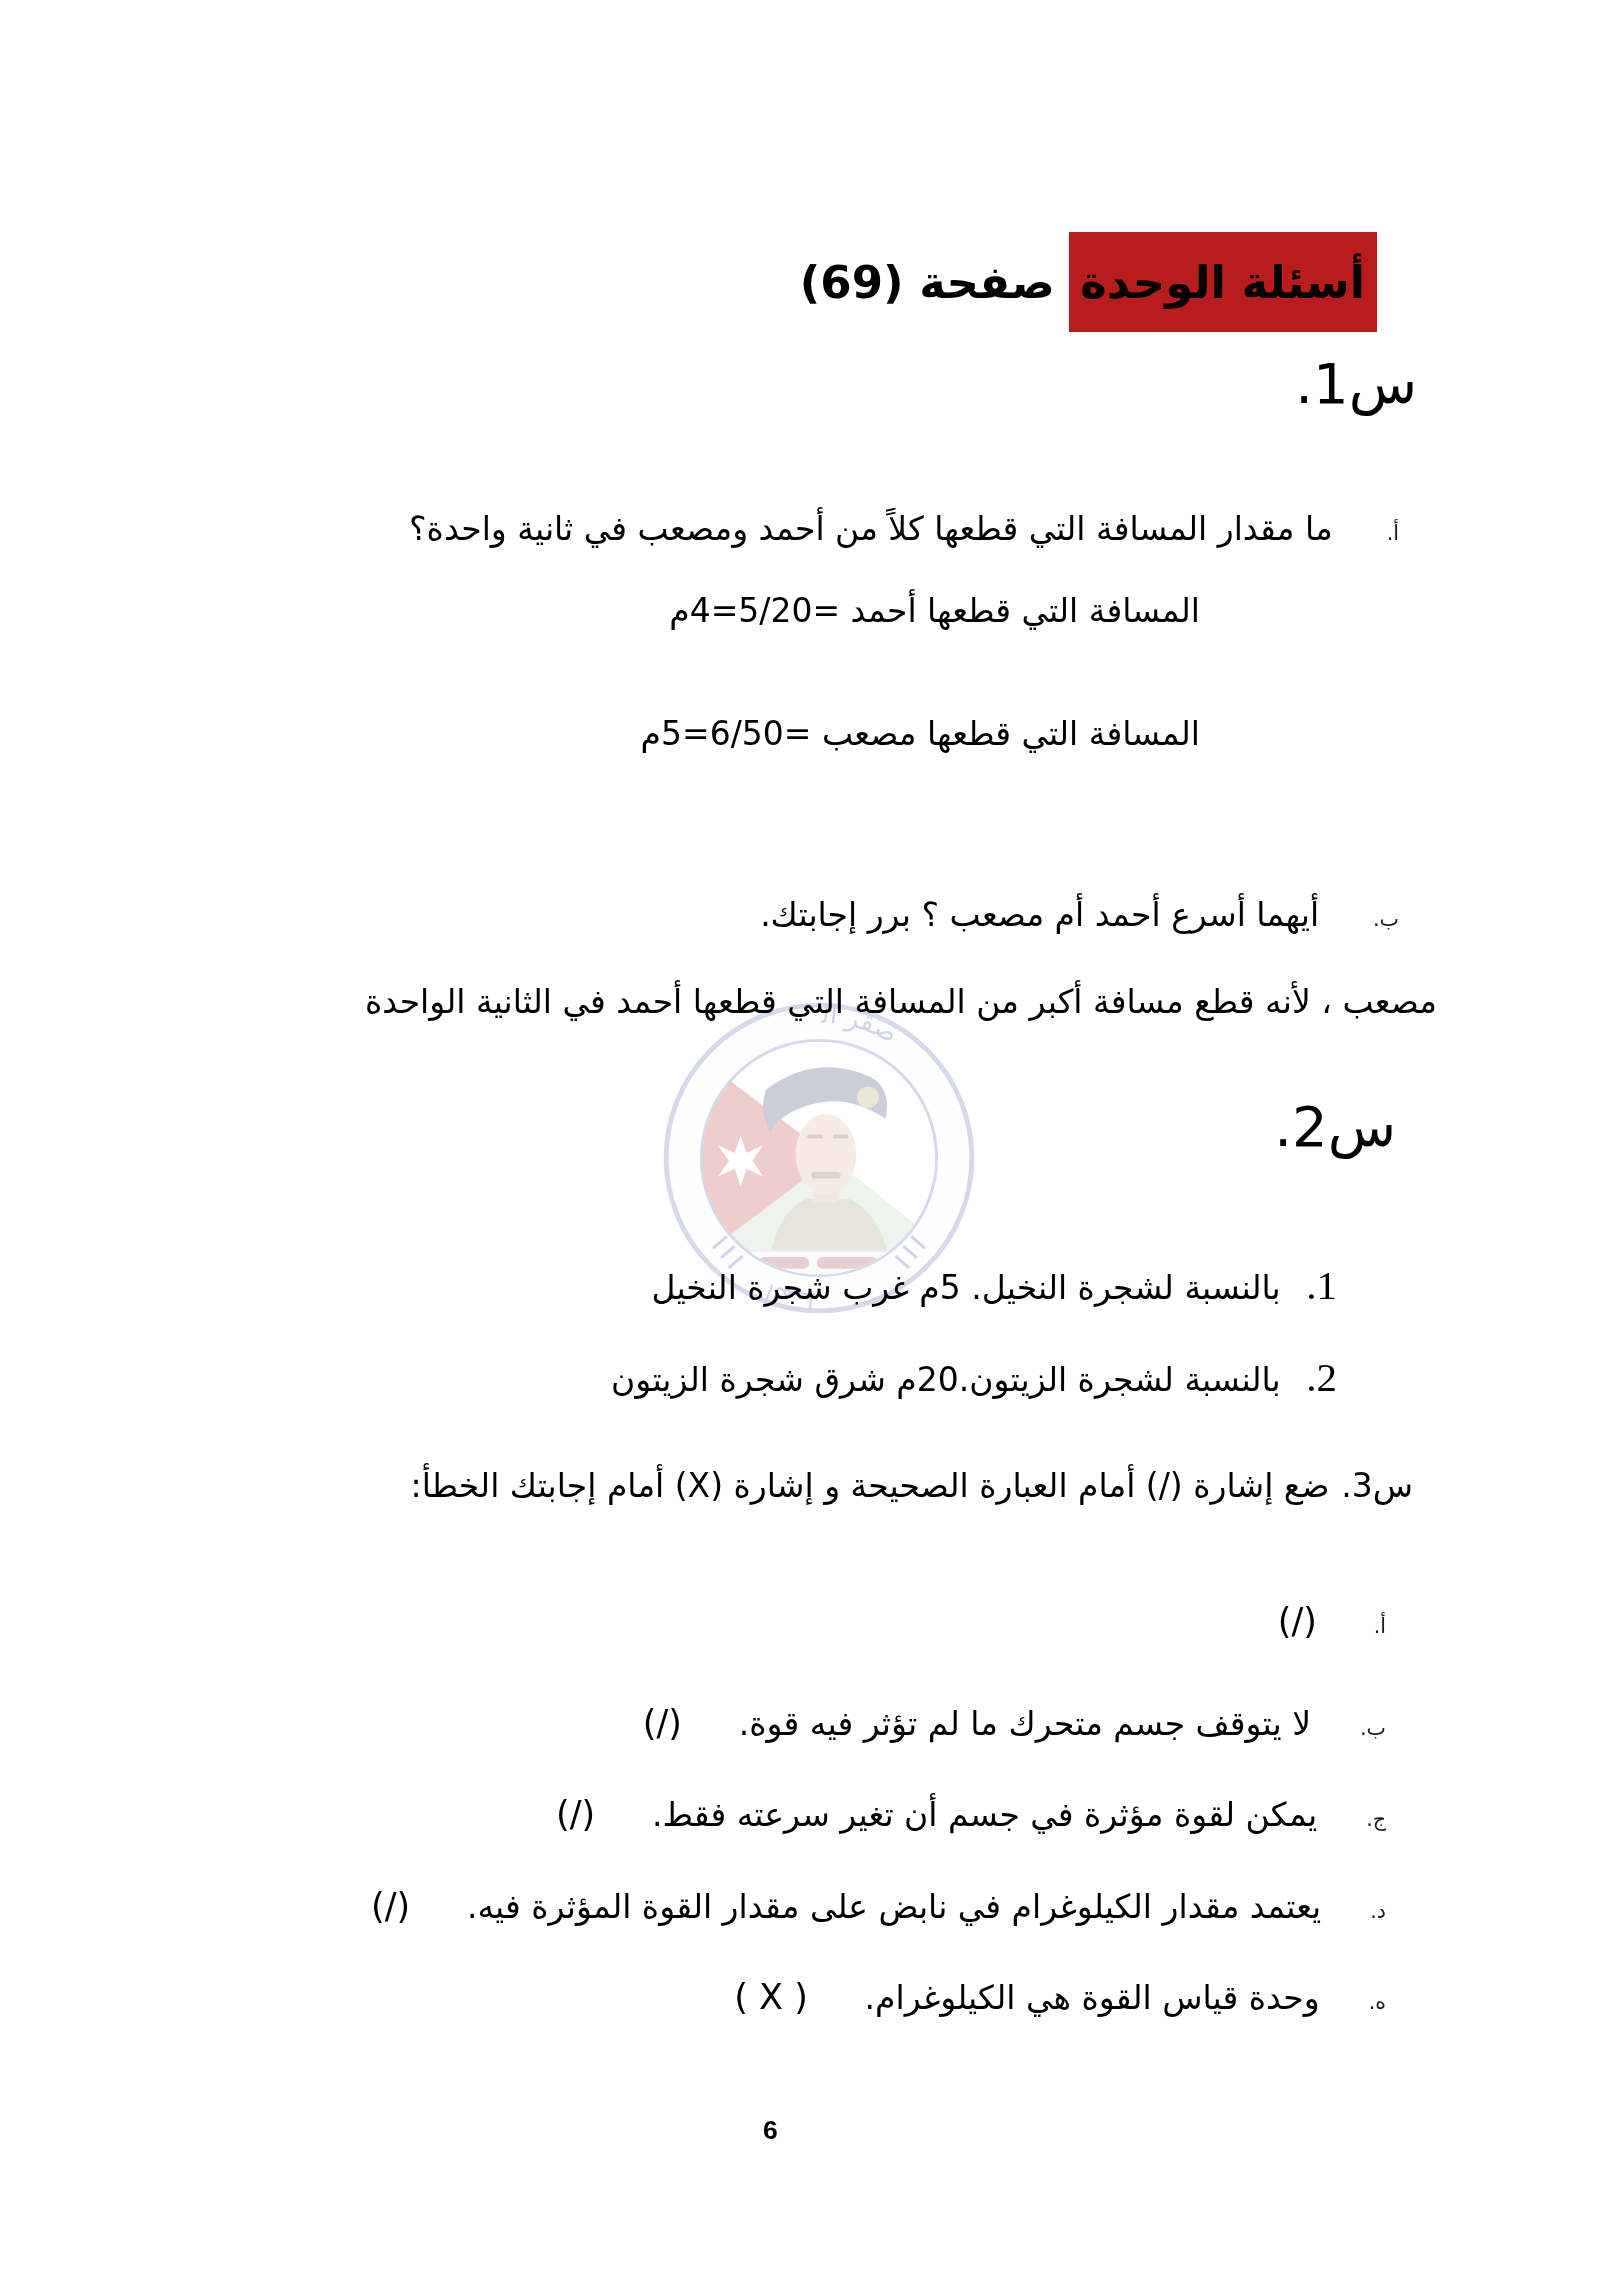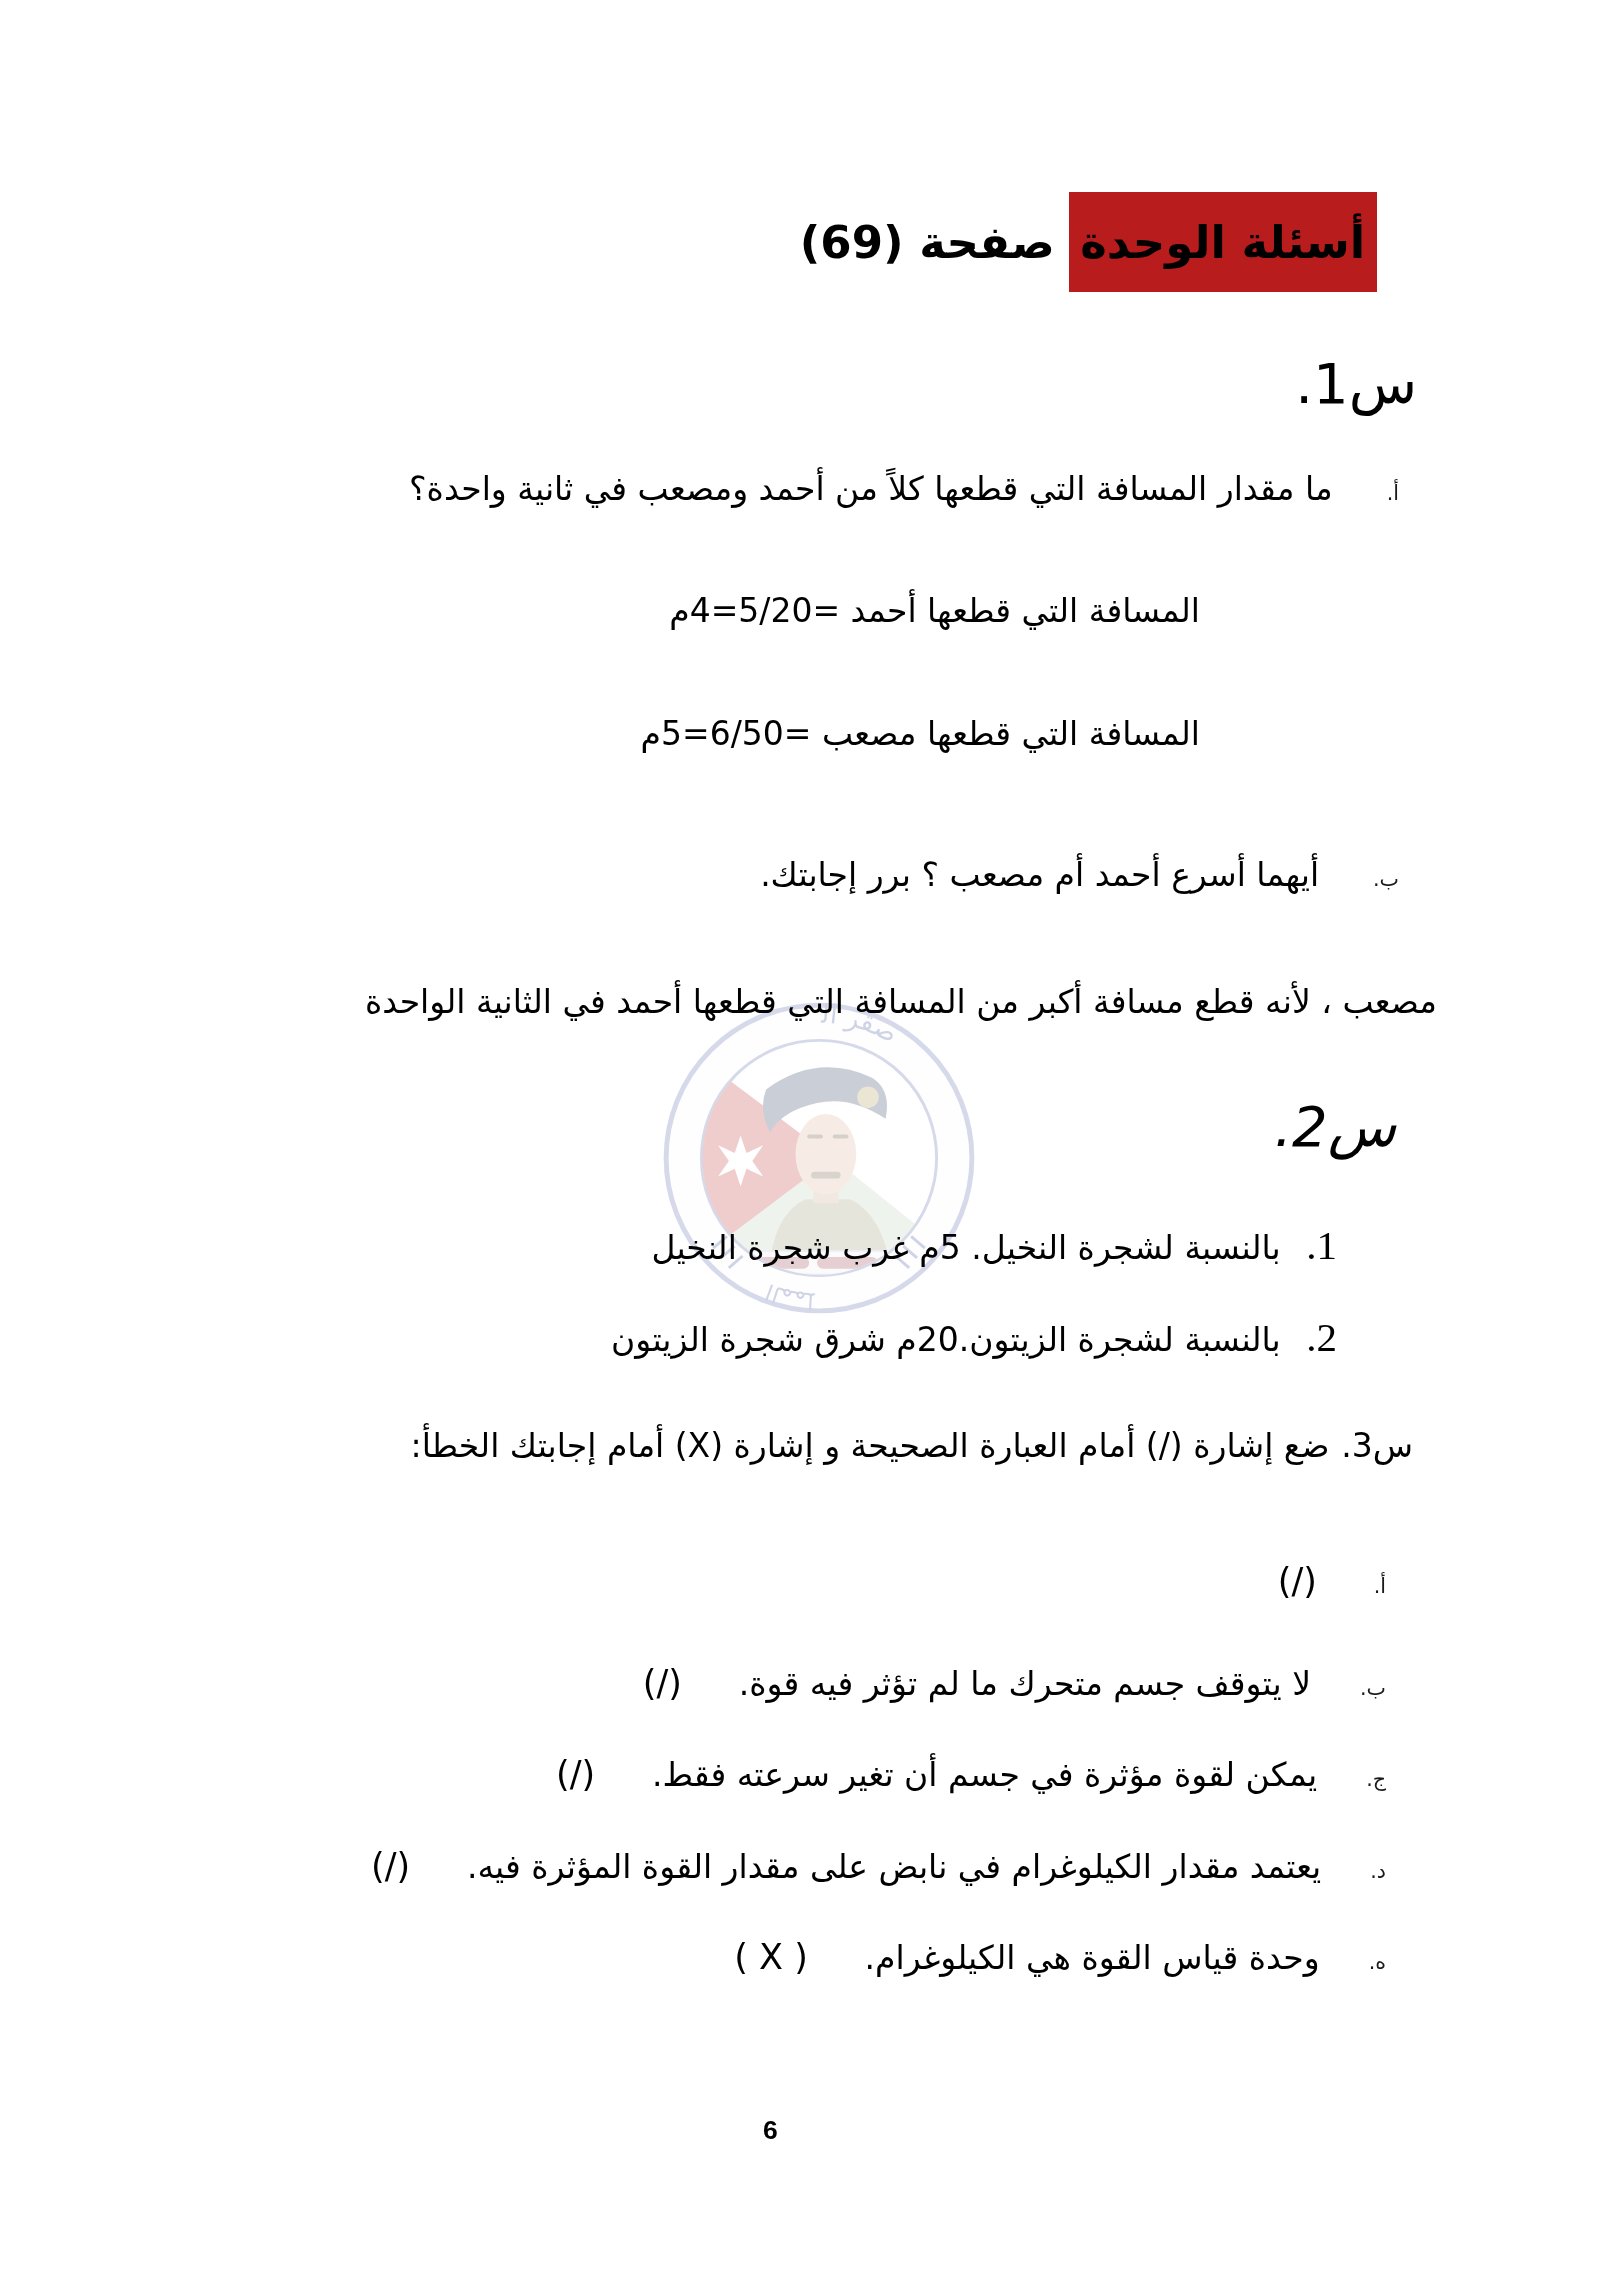--- a/index.html
+++ b/index.html
@@ -7,31 +7,31 @@
     position:relative;
     width:1621px;height:2293px;
     margin:0 auto;
     background:#ffffff;
     font-family:"DejaVu Sans", sans-serif;
     direction:rtl;
     overflow:hidden;
     color:#000;
   }
   .line{position:absolute;white-space:nowrap;display:flex;align-items:baseline;}
-  .line span{white-space:pre;}
+  .line span{white-space:pre;margin-top:40px;}
   .fs-body{font-size:33px;}
   .title-line{
     top:192px;right:244px;
     font-size:45px;font-weight:bold;
     align-items:center;gap:13.7px;
   }
   .hl{background:#b91c1c;padding:23.5px 11.8px;}
   .q-label{font-size:56px;}
   .q1-label{top:351px;right:204px;}
-  .q2-label{top:1094px;right:225px;font-style:italic;}
+  .q2-label{top:1094px;right:225px;}
   .sub-marker{font-size:20.6px;color:#1a1a1a;}
   .gap55{gap:54px;}
   .gap50{gap:49px;}
   .gap26{gap:25.5px;}
   .q1a{top:469px;right:222px;}
   .ans1{top:591px;right:421px;text-align:center;}
   .ans2{top:714px;right:421px;}
   .q1b{top:855px;right:222px;}
   .ansb{top:982px;right:184px;}
   .num-marker{font-family:"Liberation Serif", serif;font-size:41px;}

